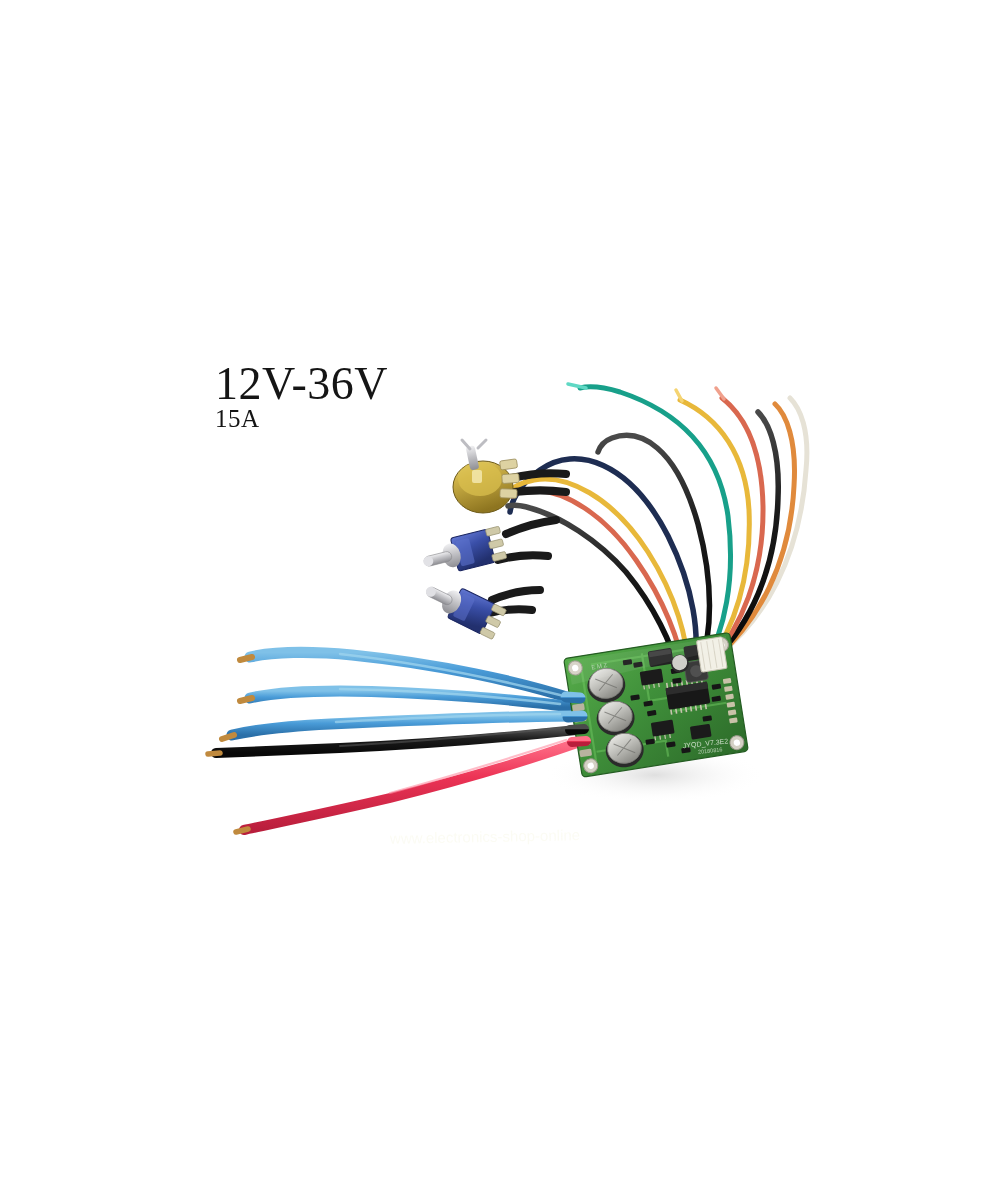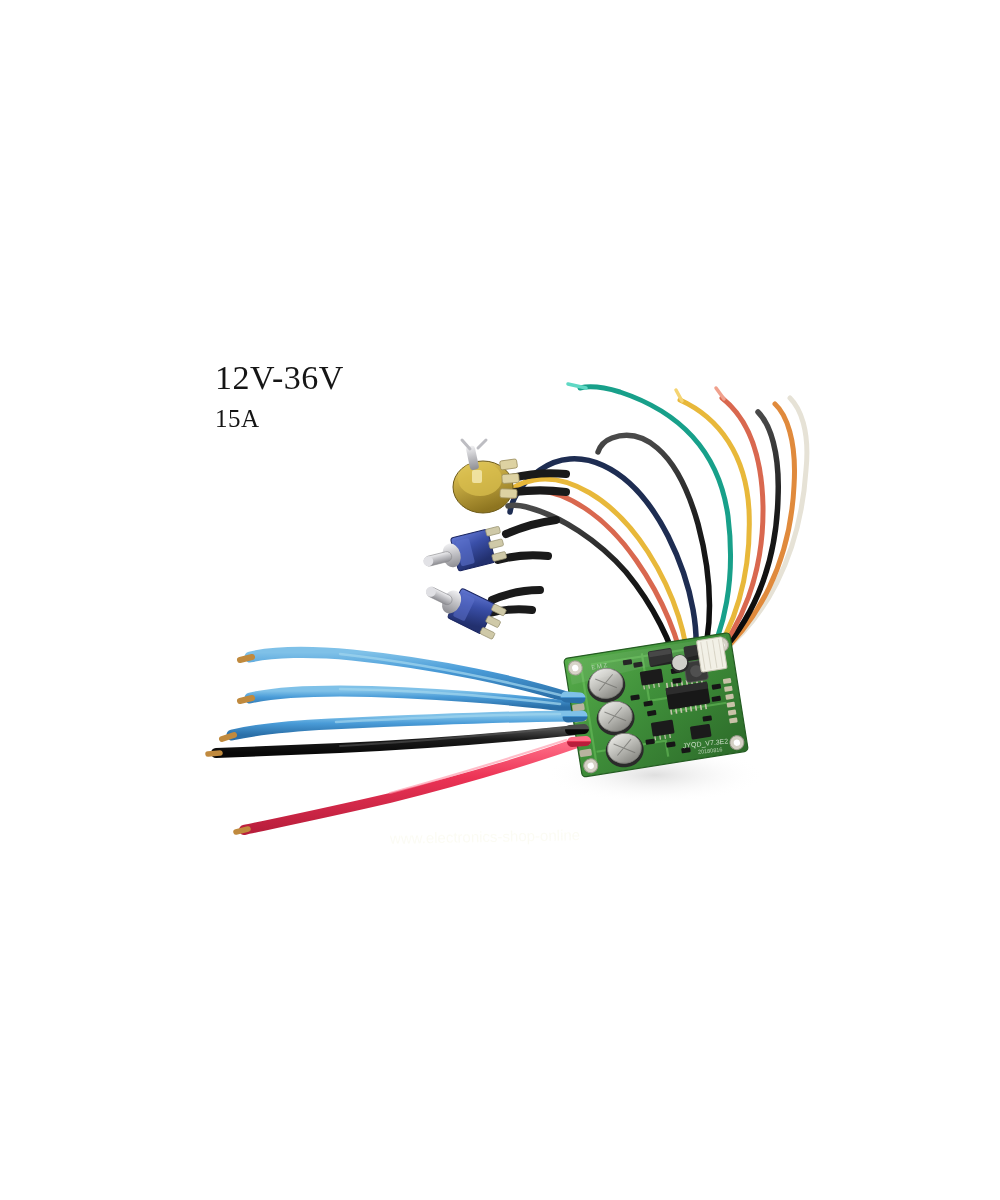--- a/index.html
+++ b/index.html
@@ -33,21 +33,21 @@
     color: #151515;
     font-family: "Liberation Serif", serif;
     font-weight: 400;
     letter-spacing: 0.5px;
     white-space: nowrap;
     line-height: 1;
   }
   #spec-voltage {
     left: 215px;
     top: 361px;
-    font-size: 34px;
+    font-size: 46px;
   }
   #spec-current {
     left: 215px;
     top: 406px;
     font-size: 25px;
   }
   #watermark-ghost {
     position: absolute;
     left: 390px;
     top: 826px;

